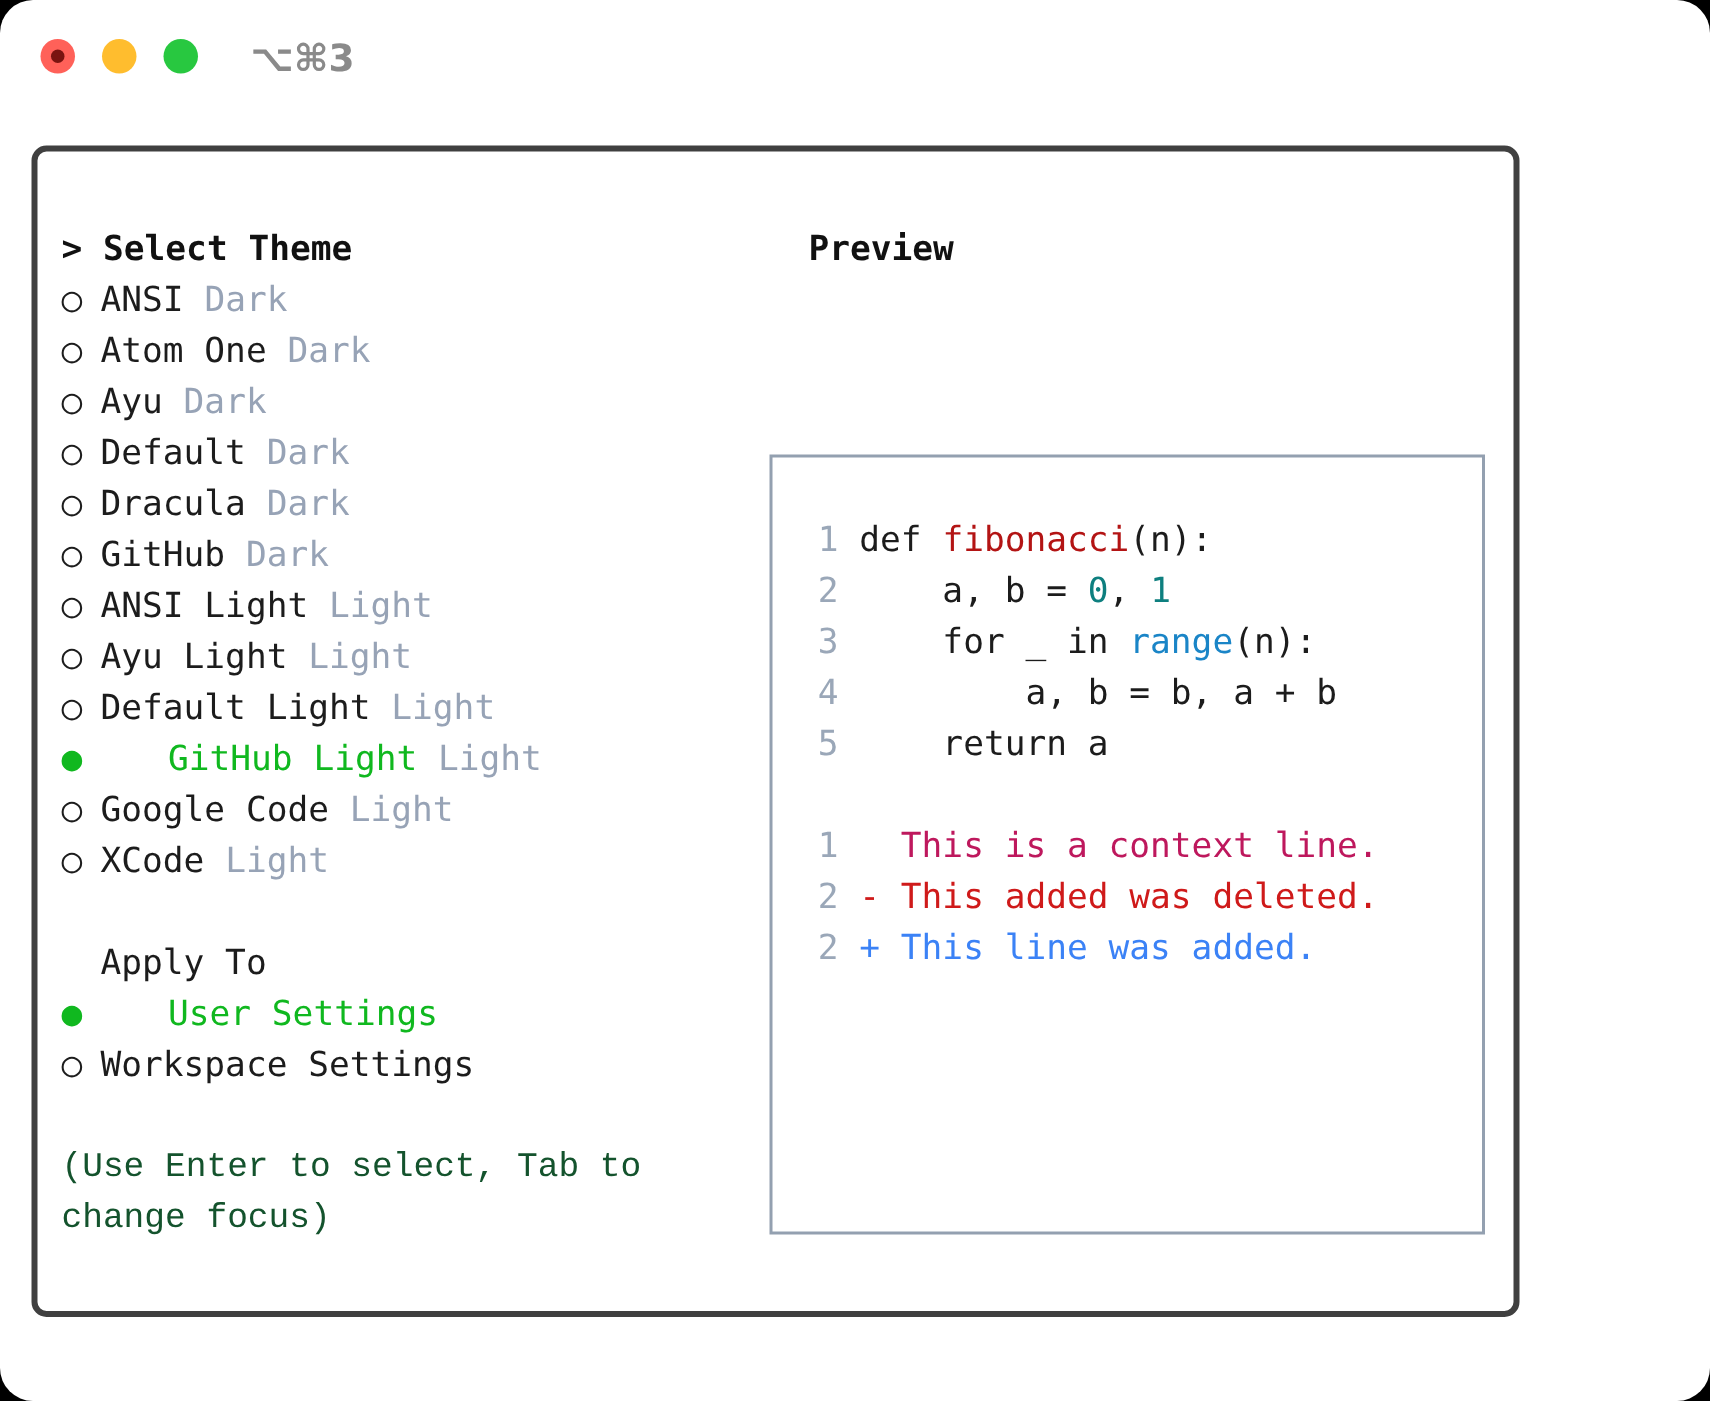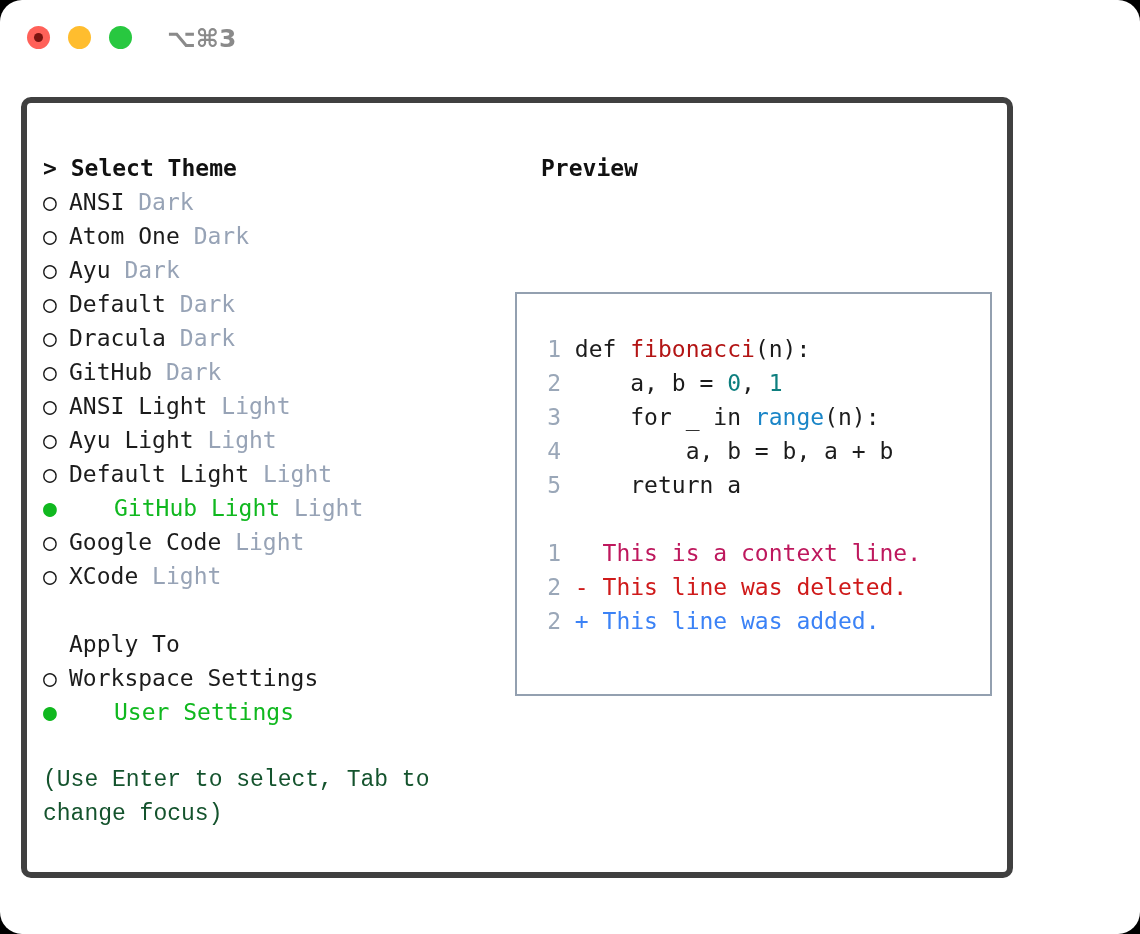--- a/index.html
+++ b/index.html
@@ -69,21 +69,21 @@
     font-family: "DejaVu Sans", sans-serif;
   }
 
   
   .card {
     position: absolute;
     left: 21px;
     top: 97px;
     width: 992px;
     height: 781px;
-    border: 6px solid #404040;
+    border: 4px solid #404040;
     border-radius: 10px;
     box-sizing: border-box;
     background: #ffffff;
   }
 
   .card-inner {
     position: absolute;
     left: 0; top: 0;
     width: 100%; height: 100%;
   }
@@ -149,23 +149,23 @@
     font-family: "DejaVu Sans Mono", monospace;
     font-size: 23px;
     line-height: 34px;
     font-weight: bold;
     color: #111111;
     white-space: pre;
   }
   .preview-box {
     position: absolute;
     left: 488px;
-    top: 189px;
+    top: 202px;
     width: 477px;
-    height: 404px;
+    height: 520px;
     border: 2px solid #93a0b0;
     box-sizing: border-box;
     background: #ffffff;
   }
   .code-area {
     position: absolute;
     left: 20px;
     top: 38px;
     right: 8px;
   }
@@ -220,22 +220,22 @@
             <div class="mono-row"><span class="marker">○</span><span>Default Light </span><span class="tag">Light</span></div>
             <div class="mono-row"><span class="marker sel-green">●</span><span class="sel">GitHub Light </span><span class="tag">Light</span></div>
             <div class="mono-row"><span class="marker">○</span><span>Google Code </span><span class="tag">Light</span></div>
             <div class="mono-row"><span class="marker">○</span><span>XCode </span><span class="tag">Light</span></div>
           </div>
 
         <div class="spacer-row"></div>
 
         <div class="mono-row"><span class="marker"> </span><span>Apply To</span></div>
         <div>
+            <div class="mono-row"><span class="marker sel-green">●</span><span class="sel">User Settings</span></div>
             <div class="mono-row"><span class="marker">○</span><span>Workspace Settings</span></div>
-            <div class="mono-row"><span class="marker sel-green">●</span><span class="sel">User Settings</span></div>
           </div>
 
         <div class="spacer-row"></div>
 
         <div class="hint">(Use Enter to select, Tab to change focus)</div>
       </div>
 
       <div class="right-col">
         <div class="preview-title">Preview</div>
       </div>
@@ -245,21 +245,21 @@
           <div>
               <div class="code-line"><span class="lineno">1</span><span> </span><span>def </span><span class="tok-fn">fibonacci</span><span>(n):</span></div>
               <div class="code-line"><span class="lineno">2</span><span> </span><span>    a, b = </span><span class="tok-num">0</span><span>, </span><span class="tok-num">1</span></div>
               <div class="code-line"><span class="lineno">3</span><span> </span><span>    for _ in </span><span class="tok-builtin">range</span><span>(n):</span></div>
               <div class="code-line"><span class="lineno">4</span><span> </span><span>        a, b = b, a + b</span></div>
               <div class="code-line"><span class="lineno">5</span><span> </span><span>    return a</span></div>
             </div>
           <div class="code-line"> </div>
           <div>
               <div class="code-line"><span class="lineno">1</span><span> </span><span class="diff-ctx">  This is a context line.</span></div>
-              <div class="code-line"><span class="lineno">2</span><span> </span><span class="diff-del">- This line was deleted.</span></div>
+              <div class="code-line"><span class="lineno">2</span><span> </span><span class="diff-del">- This added was deleted.</span></div>
               <div class="code-line"><span class="lineno">2</span><span> </span><span class="diff-add">+ This line was added.</span></div>
             </div>
         </div>
       </div>
 
     </div>
   </div>
 </div>
 
 </body></html>

